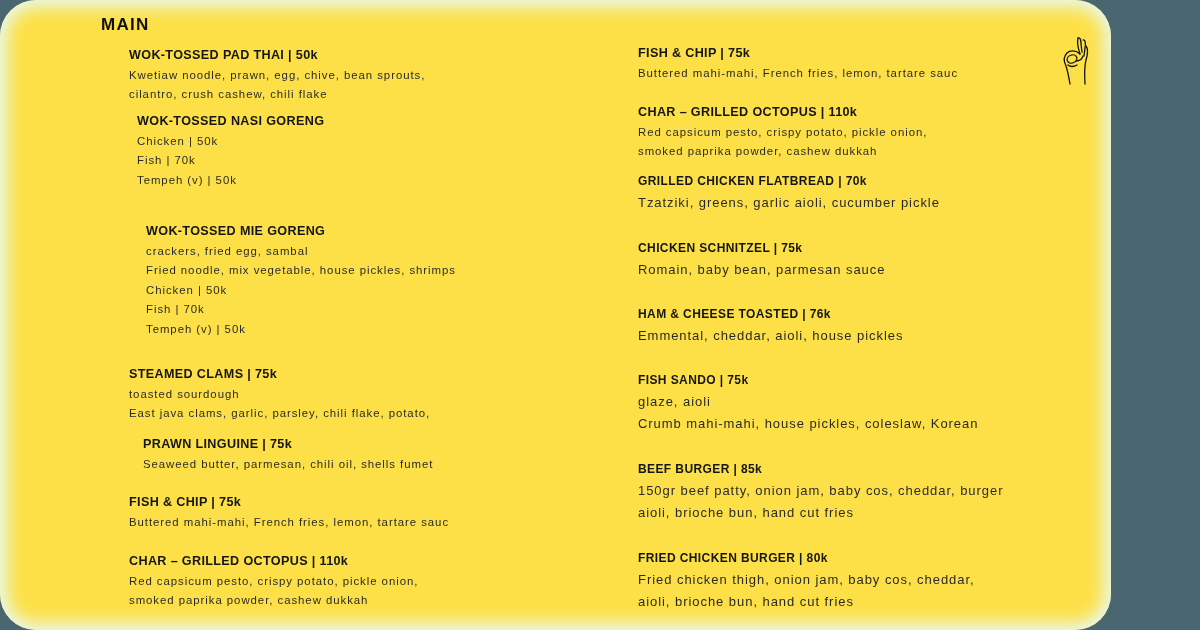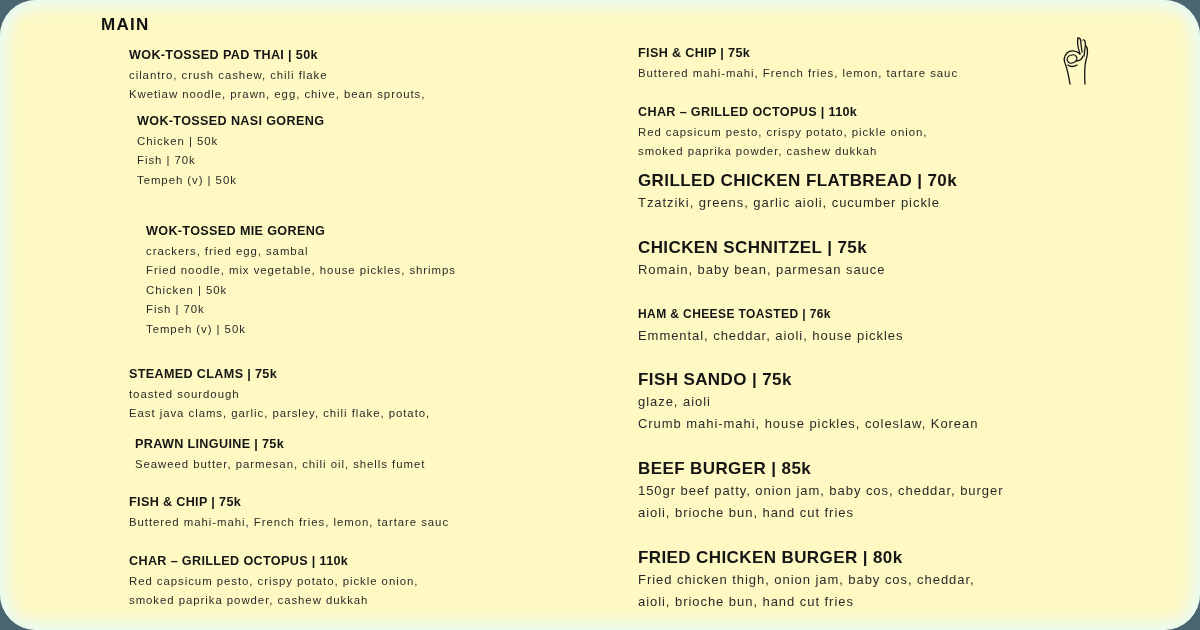--- a/index.html
+++ b/index.html
@@ -3,22 +3,22 @@
 <meta charset="utf-8">
 <style>
   html, body { margin: 0; padding: 0; }
   body {
     width: 1200px; height: 630px; overflow: hidden;
     background: #4a6670;
     font-family: "Liberation Sans", sans-serif;
     position: relative;
   }
   .card {
-    position: absolute; left: 0; top: 0; width: 1200px; height: 630px;
-    background: #fef9c3;
+    position: absolute; left: 0; top: 0; width: 1111px; height: 630px;
+    background: #fde047;
     border-radius: 36px;
     box-shadow: inset 0 0 18px 6px #e6fbfd;
     overflow: hidden;
     text-decoration: underline;
   }
   .section-title {
     position: absolute; left: 101px; top: 15px;
     font-size: 17px; font-weight: bold; letter-spacing: 1.3px; color: #111;
     margin: 0;
   }
@@ -26,37 +26,37 @@
   .item .name {
     font-weight: bold; color: #151515; white-space: nowrap;
   }
   .item .line {
     color: #2a2a2a; white-space: nowrap; overflow: hidden;
   }
   
   .sm .name { font-size: 12.6px; line-height: 19.6px; letter-spacing: 0.35px; }
   .sm .line { font-size: 11.4px; line-height: 19.6px; letter-spacing: 0.95px; }
   
-  .lg .name { font-size: 17px; line-height: 22px; letter-spacing: 0.4px; }
+  .lg .name { font-size: 12px; line-height: 22px; letter-spacing: 0.4px; }
   .lg .line { font-size: 13px; line-height: 22.4px; letter-spacing: 0.95px; }
   .clip { width: 348px; }
   .hand {
     position: absolute; left: 1060px; top: 34px; width: 36px; height: 54px;
   }
 </style>
 </head>
 <body>
 
 <div class="card">
   <h1 class="section-title">MAIN</h1>
 
   <div class="item sm" style="left:129px; top:46px;">
     <div class="name">WOK-TOSSED PAD THAI | 50k</div>
+    <div class="line">Kwetiaw noodle, prawn, egg, chive, bean sprouts,</div>
     <div class="line">cilantro, crush cashew, chili flake</div>
-    <div class="line">Kwetiaw noodle, prawn, egg, chive, bean sprouts,</div>
   </div>
 
   <div class="item sm" style="left:129px; top:112px;margin-left:8px;">
     <div class="name">WOK-TOSSED NASI GORENG</div>
     <div class="line">Chicken | 50k</div>
     <div class="line">Fish | 70k</div>
     <div class="line">Tempeh (v) | 50k</div>
   </div>
 
   <div class="item sm" style="left:129px; top:222px;margin-left:17px;">
@@ -67,21 +67,21 @@
     <div class="line">Fish | 70k</div>
     <div class="line">Tempeh (v) | 50k</div>
   </div>
 
   <div class="item sm" style="left:129px; top:357px;margin-top:8px;">
     <div class="name">STEAMED CLAMS | 75k</div>
     <div class="line">toasted sourdough</div>
     <div class="line">East java clams, garlic, parsley, chili flake, potato,</div>
   </div>
 
-  <div class="item sm" style="left:135px; top:435px;">
+  <div class="item sm" style="left:143px; top:435px;">
     <div class="name">PRAWN LINGUINE | 75k</div>
     <div class="line">Seaweed butter, parmesan, chili oil, shells fumet</div>
   </div>
 
   <div class="item sm" style="left:129px; top:493px;">
     <div class="name">FISH &amp; CHIP | 75k</div>
     <div class="line clip">Buttered mahi-mahi, French fries, lemon, tartare sauc</div>
   </div>
 
   <div class="item sm" style="left:129px; top:552px;">

